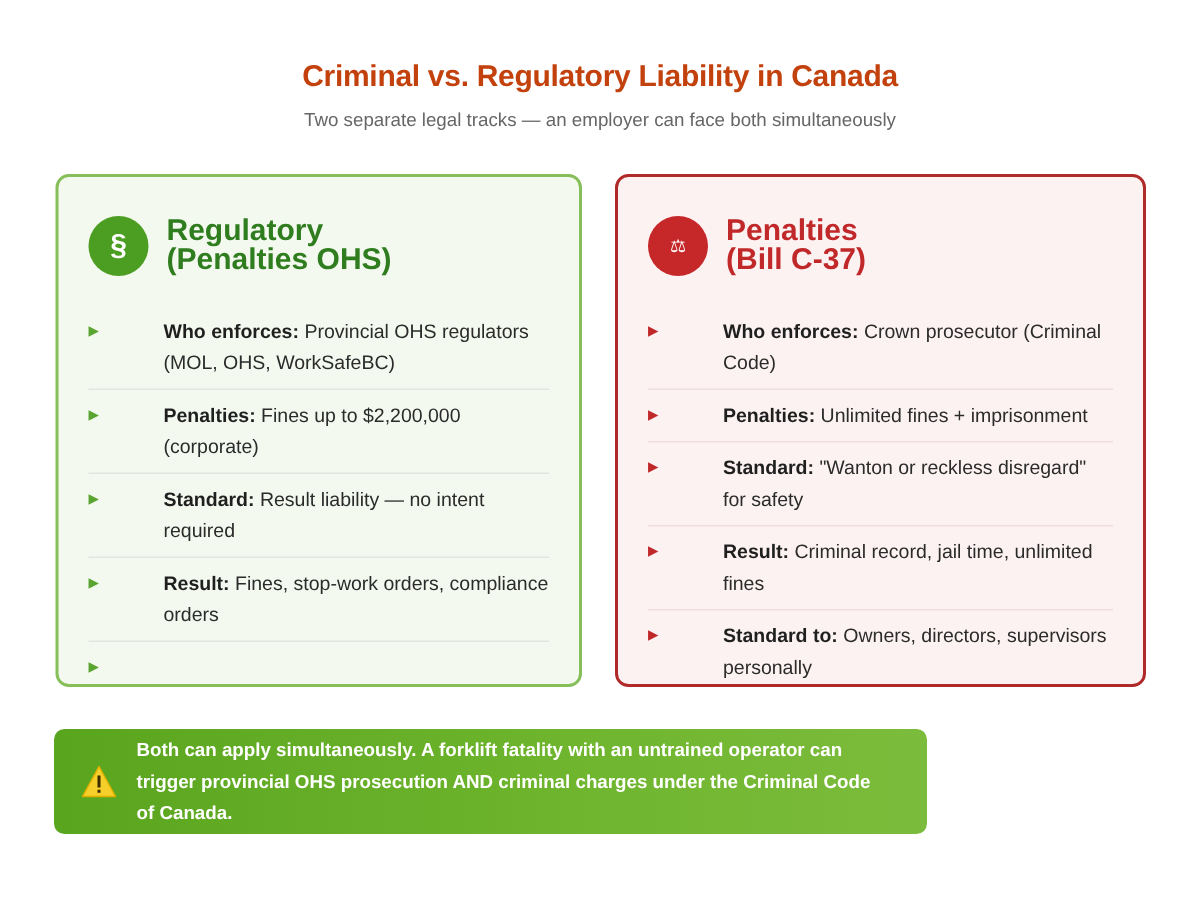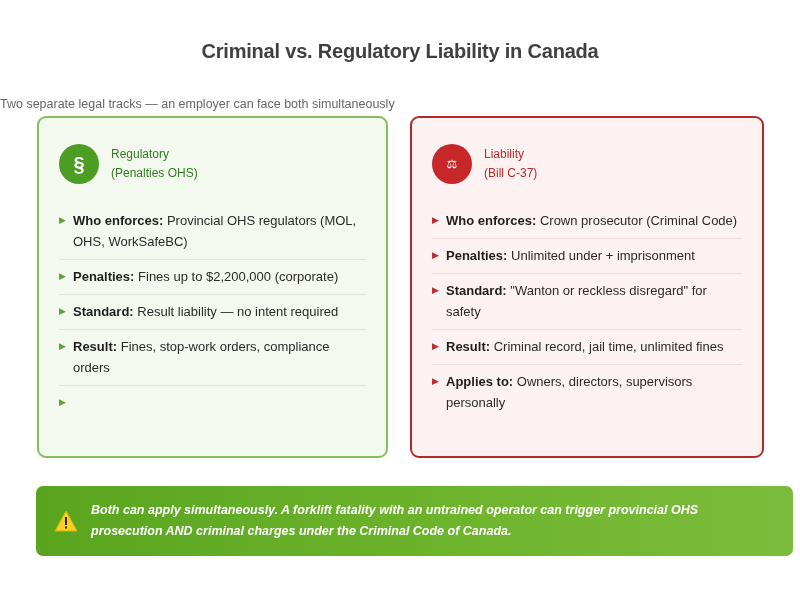--- a/index.html
+++ b/index.html
@@ -18,32 +18,31 @@
       height: 600px;
     }
     .title {
       position: absolute;
       top: 40px;
       left: 0;
       width: 800px;
       text-align: center;
       font-size: 20px;
       font-weight: bold;
-      color: #404040;
+      color: #c2410c;
       letter-spacing: -0.2px;
     }
     .subtitle {
       position: absolute;
       top: 73px;
       left: 0;
       width: 800px;
-      text-align: left;
+      text-align: center;
       font-size: 12.5px;
       color: #666666;
-      margin-top: 24px;
     }
     .card {
       position: absolute;
       top: 116px;
       width: 351px;
       height: 342px;
       border-radius: 9px;
       box-sizing: border-box;
       padding: 24px 20px 0 20px;
     }
@@ -71,22 +70,22 @@
       display: flex;
       align-items: center;
       justify-content: center;
       color: #ffffff;
       flex: 0 0 40px;
       margin-right: 12px;
     }
     .reg .badge { background: #4c9e22; font-size: 20px; font-weight: bold; }
     .crim .badge { background: #c6282a; font-size: 12px; }
     .card-title {
-      font-size: 12px;
-      font-weight: normal;
+      font-size: 20px;
+      font-weight: bold;
       line-height: 19px;
     }
     .reg .card-title { color: #2f7d1f; }
     .crim .card-title { color: #c0282a; }
     .items {
       list-style: none;
       margin: 0;
       padding: 0;
     }
     .item {
@@ -99,35 +98,34 @@
     }
     .crim .item { border-bottom-color: #f0dede; }
     .item:last-child { border-bottom: none; }
     .arrow {
       flex: 0 0 14px;
       font-size: 9px;
       line-height: 21px;
     }
     .reg .arrow { color: #5aa531; }
     .crim .arrow { color: #c0282a; }
-    .item-text { color: #2b2b2b; }
+    .item-text { color: #2b2b2b; margin-left: 36px; }
     .item-text b { font-weight: bold; color: #1f1f1f; }
     .banner {
       position: absolute;
       left: 36px;
       top: 486px;
-      width: 757px;
+      width: 582px;
       height: 70px;
       border-radius: 7px;
       background: linear-gradient(90deg, #5aa51e 0%, #6fb52e 60%, #7cbc3c 100%);
       display: flex;
       align-items: center;
       box-sizing: border-box;
       padding: 0 30px 0 18px;
-      font-style: italic;
     }
     .warn-icon {
       flex: 0 0 24px;
       margin-right: 13px;
       display: flex;
       align-items: center;
       justify-content: center;
     }
     .banner-text {
       color: #ffffff;
@@ -171,44 +169,44 @@
       <li class="item">
         <span class="arrow">▶</span>
       </li>
     </ul>
   </div>
 
   <div class="card crim">
     <div class="card-head">
       <div class="badge">⚖</div>
       <div class="card-title">
-        <div>Liability</div>
+        <div>Penalties</div>
         <div>(Bill C-37)</div>
       </div>
     </div>
     <ul class="items">
       <li class="item">
         <span class="arrow">▶</span>
         <span class="item-text"><b>Who enforces:</b> <span>Crown prosecutor (Criminal Code)</span></span>
       </li>
       <li class="item">
         <span class="arrow">▶</span>
-        <span class="item-text"><b>Penalties:</b> <span>Unlimited under + imprisonment</span></span>
+        <span class="item-text"><b>Penalties:</b> <span>Unlimited fines + imprisonment</span></span>
       </li>
       <li class="item">
         <span class="arrow">▶</span>
         <span class="item-text"><b>Standard:</b> <span>"Wanton or reckless disregard" for safety</span></span>
       </li>
       <li class="item">
         <span class="arrow">▶</span>
         <span class="item-text"><b>Result:</b> <span>Criminal record, jail time, unlimited fines</span></span>
       </li>
       <li class="item">
         <span class="arrow">▶</span>
-        <span class="item-text"><b>Applies to:</b> <span>Owners, directors, supervisors personally</span></span>
+        <span class="item-text"><b>Standard to:</b> <span>Owners, directors, supervisors personally</span></span>
       </li>
     </ul>
   </div>
 
   <div class="banner">
     <span class="warn-icon">
       <svg width="24" height="22" viewBox="0 0 24 22">
         <path d="M12 1 L23 21 L1 21 Z" fill="#f7cf2a" stroke="#e0b000" stroke-width="1" stroke-linejoin="round"></path>
         <rect x="11" y="7" width="2" height="8" fill="#3a2a00"></rect>
         <rect x="11" y="16.5" width="2" height="2" fill="#3a2a00"></rect>

